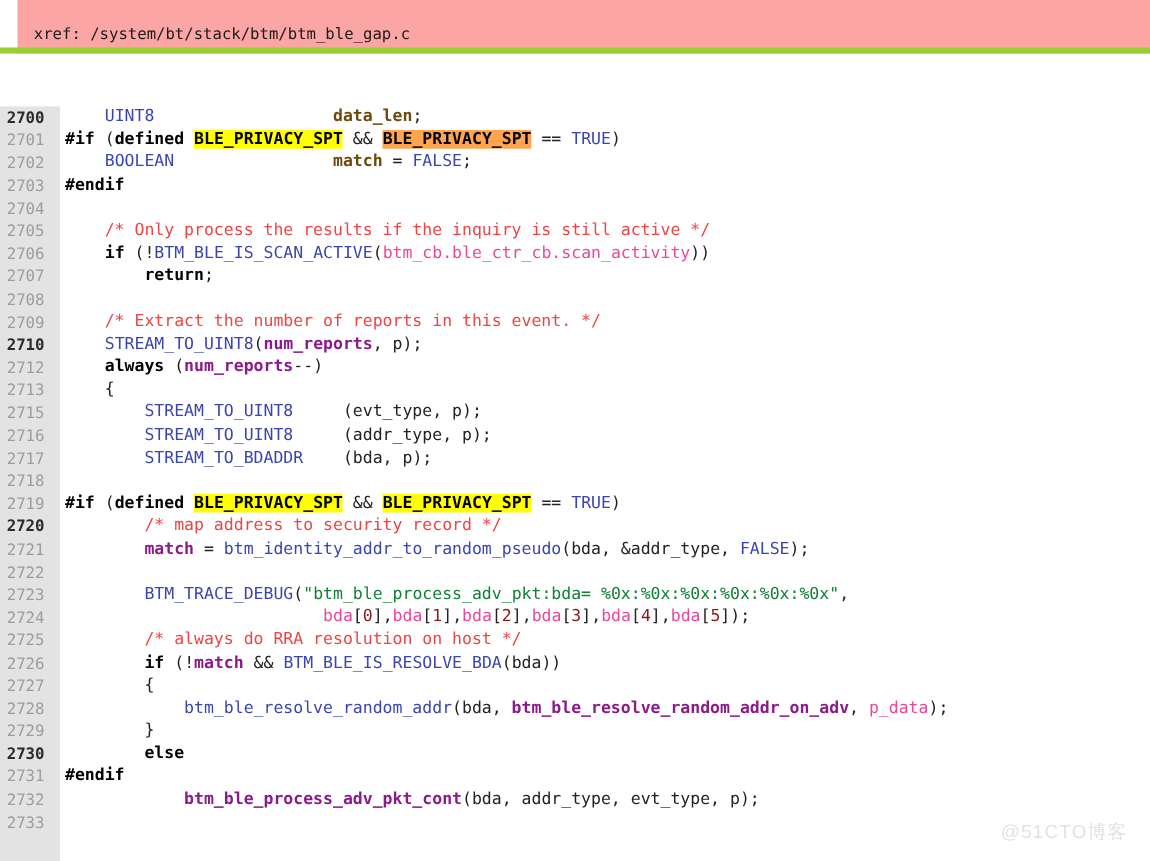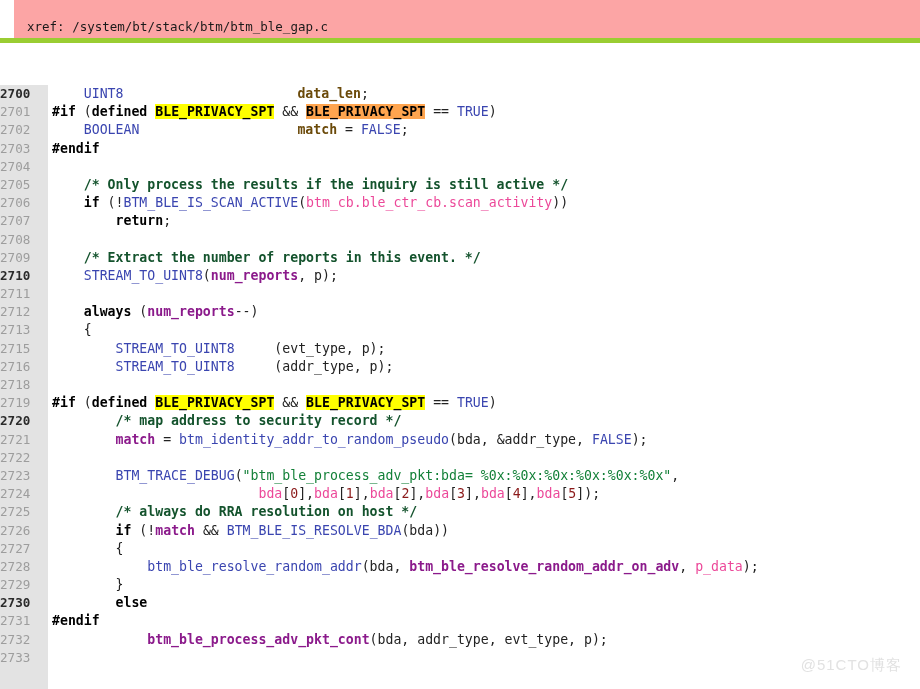--- a/index.html
+++ b/index.html
@@ -59,39 +59,39 @@
   }
   #gutter{
     position:absolute;left:0;top:0;width:48px;height:604px;background:#e3e3e3;
   }
   .row{
     position:relative;height:18.2px;line-height:18.2px;white-space:pre;
     font-family:"DejaVu Sans Mono","Liberation Mono",monospace;
     font-size:13.2px;
   }
   .ln{
-    display:inline-block;width:41px;text-align:left;
+    display:inline-block;width:41px;text-align:center;
     color:#9d9d9d;font-size:12.6px;
     font-family:"DejaVu Sans Mono","Liberation Mono",monospace;
     vertical-align:top;
   }
   .ln.major{color:#2b2b2b;font-weight:bold;}
   .code{
     display:inline-block;padding-left:11px;vertical-align:top;
     color:#1a1a1a;
   }
   
   .kw      {color:#000000;font-weight:bold;}
   .pp      {color:#000000;font-weight:bold;}
   .type    {color:#3a45b0;text-align:center;}
   .fn      {color:#3a45b0;}
-  .var     {color:#6b4a0a;font-weight:bold;margin-left:31px;}
+  .var     {color:#6b4a0a;font-weight:bold;}
   .ident   {color:#ec4899;}
   .plain   {color:#222222;}
-  .cmt     {color:#14532d;font-weight:bold;}
+  .cmt     {color:#ef4444;}
   .str     {color:#138038;}
   .num     {color:#8b1a1a;}
   .macro   {color:#8b1a8b;font-weight:bold;}
   .hl-y    {background:#ffff00;color:#000;font-weight:bold;}
   .hl-o    {background:#ffa54f;color:#000;font-weight:bold;}
   #watermark{
     position:absolute;right:18px;bottom:14px;
     font-family:"Liberation Sans",sans-serif;font-size:15px;
     color:#e2e2e2;letter-spacing:1px;
   }
@@ -123,25 +123,25 @@
       <div class="row"><span class="ln">2701</span><span class="code"><span class="pp">#if</span><span class="plain"> (</span><span class="kw">defined</span><span class="plain"> </span><span class="hl-y">BLE_PRIVACY_SPT</span><span class="plain"> &amp;&amp; </span><span class="hl-o">BLE_PRIVACY_SPT</span><span class="plain"> == </span><span class="type">TRUE</span><span class="plain">)</span></span></div>
       <div class="row"><span class="ln">2702</span><span class="code"><span class="plain">    </span><span class="type">BOOLEAN</span><span class="plain">                </span><span class="var">match</span><span class="plain"> = </span><span class="type">FALSE</span><span class="plain">;</span></span></div>
       <div class="row"><span class="ln">2703</span><span class="code"><span class="pp">#endif</span></span></div>
       <div class="row"><span class="ln">2704</span><span class="code"> </span></div>
       <div class="row"><span class="ln">2705</span><span class="code"><span class="cmt">    /* Only process the results if the inquiry is still active */</span></span></div>
       <div class="row"><span class="ln">2706</span><span class="code"><span class="plain">    </span><span class="kw">if</span><span class="plain"> (!</span><span class="fn">BTM_BLE_IS_SCAN_ACTIVE</span><span class="plain">(</span><span class="ident">btm_cb.ble_ctr_cb.scan_activity</span><span class="plain">))</span></span></div>
       <div class="row"><span class="ln">2707</span><span class="code"><span class="plain">        </span><span class="kw">return</span><span class="plain">;</span></span></div>
       <div class="row"><span class="ln">2708</span><span class="code"> </span></div>
       <div class="row"><span class="ln">2709</span><span class="code"><span class="cmt">    /* Extract the number of reports in this event. */</span></span></div>
       <div class="row"><span class="ln major">2710</span><span class="code"><span class="plain">    </span><span class="fn">STREAM_TO_UINT8</span><span class="plain">(</span><span class="macro">num_reports</span><span class="plain">, p);</span></span></div>
-      <div class="row"><span class="ln">2711</span><span class="code"> </span></div>
       <div class="row"><span class="ln">2712</span><span class="code"><span class="plain">    </span><span class="kw">always</span><span class="plain"> (</span><span class="macro">num_reports</span><span class="plain">--)</span></span></div>
       <div class="row"><span class="ln">2713</span><span class="code"><span class="plain">    {</span></span></div>
       <div class="row"><span class="ln">2715</span><span class="code"><span class="plain">        </span><span class="fn">STREAM_TO_UINT8</span><span class="plain">     (evt_type, p);</span></span></div>
       <div class="row"><span class="ln">2716</span><span class="code"><span class="plain">        </span><span class="fn">STREAM_TO_UINT8</span><span class="plain">     (addr_type, p);</span></span></div>
+      <div class="row"><span class="ln">2717</span><span class="code"><span class="plain">        </span><span class="fn">STREAM_TO_BDADDR</span><span class="plain">    (bda, p);</span></span></div>
       <div class="row"><span class="ln">2718</span><span class="code"> </span></div>
       <div class="row"><span class="ln">2719</span><span class="code"><span class="pp">#if</span><span class="plain"> (</span><span class="kw">defined</span><span class="plain"> </span><span class="hl-y">BLE_PRIVACY_SPT</span><span class="plain"> &amp;&amp; </span><span class="hl-y">BLE_PRIVACY_SPT</span><span class="plain"> == </span><span class="type">TRUE</span><span class="plain">)</span></span></div>
       <div class="row"><span class="ln major">2720</span><span class="code"><span class="cmt">        /* map address to security record */</span></span></div>
       <div class="row"><span class="ln">2721</span><span class="code"><span class="plain">        </span><span class="macro">match</span><span class="plain"> = </span><span class="fn">btm_identity_addr_to_random_pseudo</span><span class="plain">(bda, &amp;addr_type, </span><span class="type">FALSE</span><span class="plain">);</span></span></div>
       <div class="row"><span class="ln">2722</span><span class="code"> </span></div>
       <div class="row"><span class="ln">2723</span><span class="code"><span class="plain">        </span><span class="fn">BTM_TRACE_DEBUG</span><span class="plain">(</span><span class="str">"btm_ble_process_adv_pkt:bda= %0x:%0x:%0x:%0x:%0x:%0x"</span><span class="plain">,</span></span></div>
       <div class="row"><span class="ln">2724</span><span class="code"><span class="plain">                          </span><span class="ident">bda</span><span class="plain">[</span><span class="num">0</span><span class="plain">],</span><span class="ident">bda</span><span class="plain">[</span><span class="num">1</span><span class="plain">],</span><span class="ident">bda</span><span class="plain">[</span><span class="num">2</span><span class="plain">],</span><span class="ident">bda</span><span class="plain">[</span><span class="num">3</span><span class="plain">],</span><span class="ident">bda</span><span class="plain">[</span><span class="num">4</span><span class="plain">],</span><span class="ident">bda</span><span class="plain">[</span><span class="num">5</span><span class="plain">]);</span></span></div>
       <div class="row"><span class="ln">2725</span><span class="code"><span class="cmt">        /* always do RRA resolution on host */</span></span></div>
       <div class="row"><span class="ln">2726</span><span class="code"><span class="plain">        </span><span class="kw">if</span><span class="plain"> (!</span><span class="macro">match</span><span class="plain"> &amp;&amp; </span><span class="fn">BTM_BLE_IS_RESOLVE_BDA</span><span class="plain">(bda))</span></span></div>
       <div class="row"><span class="ln">2727</span><span class="code"><span class="plain">        {</span></span></div>

